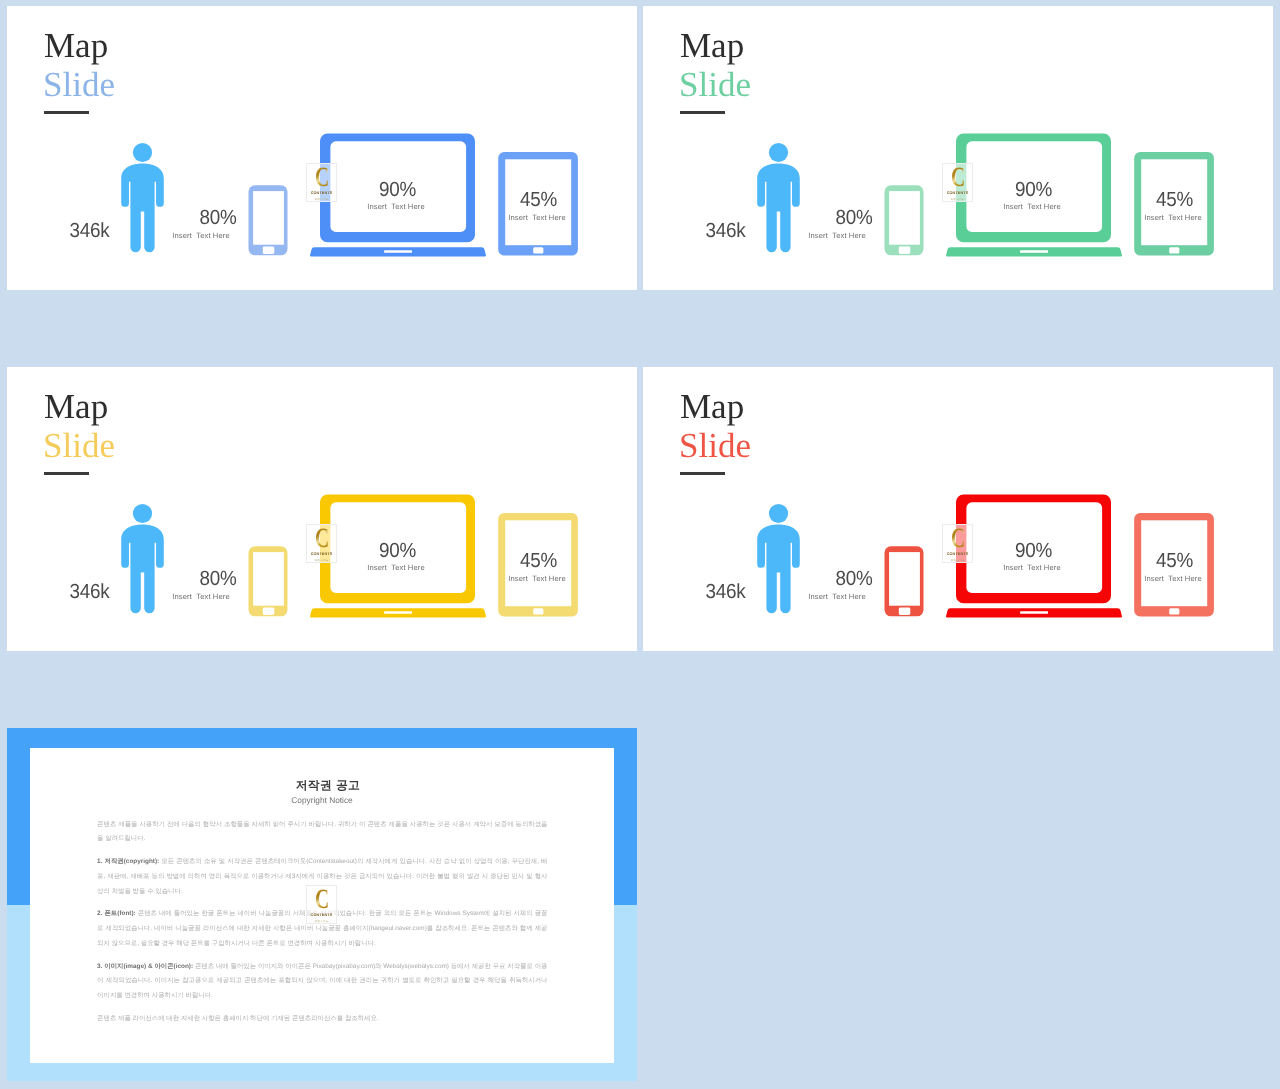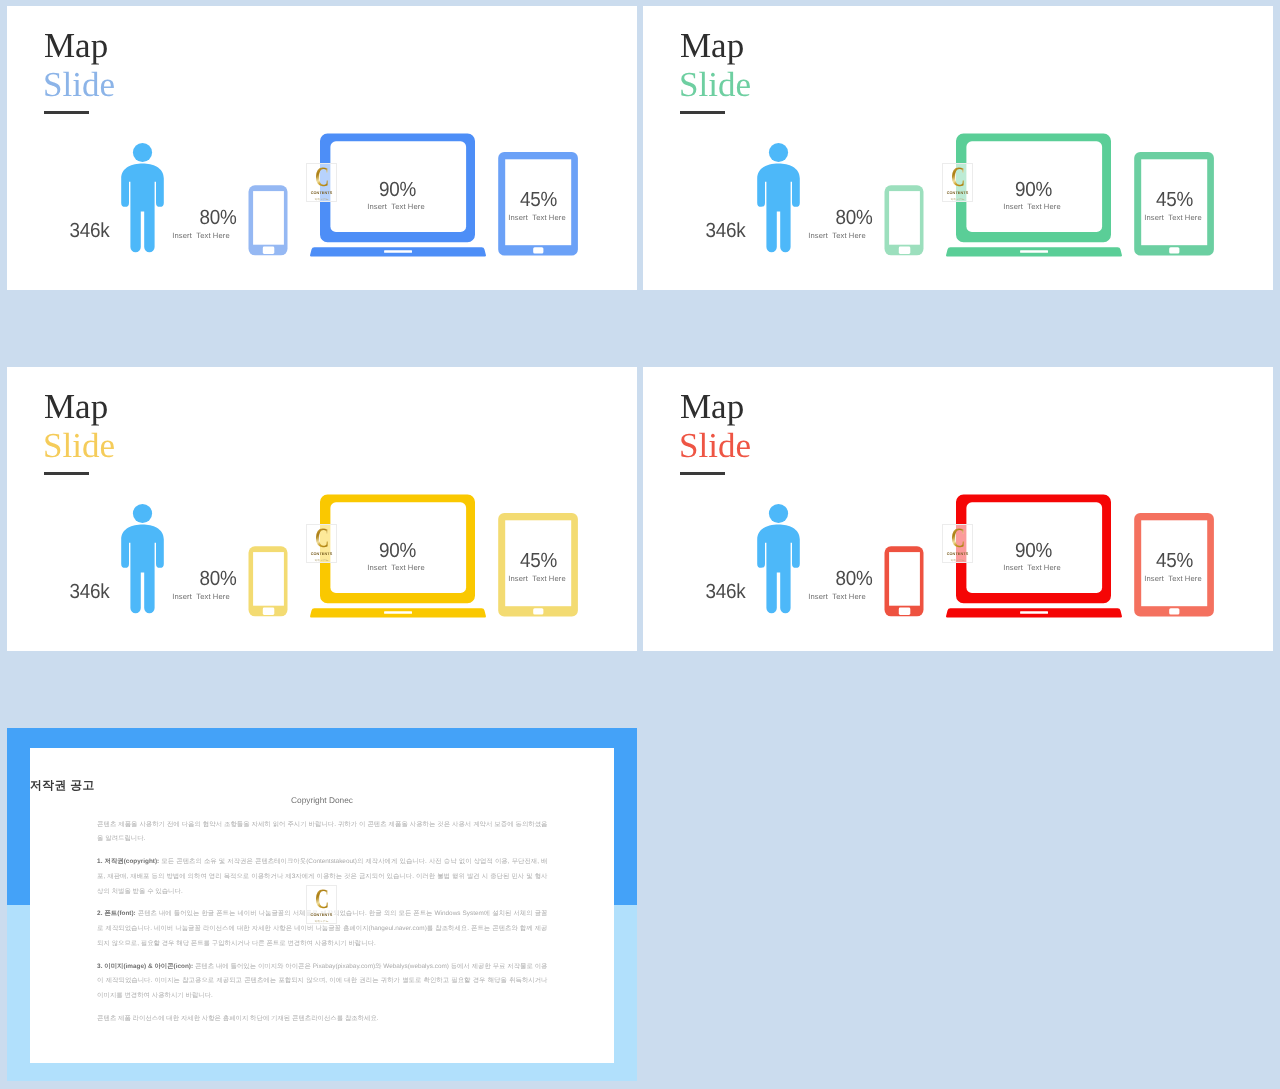--- a/index.html
+++ b/index.html
@@ -17,21 +17,21 @@
 .rule{position:absolute;left:36.6px;top:104.5px;width:45px;height:3px;background:#3a3a3a}
 .ftxt{position:absolute;left:96px;width:438px;top:287px;text-align:center;font-size:7.25px;line-height:11.9px;color:#e6e6e6;letter-spacing:.3px}
 .pnum{position:absolute;left:584.1px;top:309.2px;width:34.4px;height:34.4px;border-radius:50%;border:1px solid #f4f4f4;color:#cfcfcf;font-size:15px;display:flex;align-items:center;justify-content:center;font-family:"Liberation Sans",sans-serif;padding-top:4px}
 .devs{position:absolute;left:0;top:0;width:630px;height:355px}
 
 
 #s6{left:7px;top:728px;width:630px;height:355px;background:transparent;overflow:visible}
 .cp-band-top{position:absolute;left:0;top:0;width:630px;height:177px;background:#44a2f8}
 .cp-band-bot{position:absolute;left:0;top:177px;width:630px;height:176px;background:#b1e0fc}
 .cp-page{position:absolute;left:23px;top:19.5px;width:584px;height:315px;background:#fff}
-.cp-title{position:absolute;left:0;width:584px;top:31px;text-align:left;font-size:11.8px;font-weight:bold;color:#3c3c3c;line-height:13px;letter-spacing:0.4px}
+.cp-title{position:absolute;left:6px;width:584px;top:31px;text-align:center;font-size:11.8px;font-weight:bold;color:#3c3c3c;line-height:13px;letter-spacing:0.4px}
 .cp-sub{position:absolute;left:0;width:584px;top:47px;text-align:center;font-size:8.3px;color:#727272;line-height:10px}
 .cp-body{position:absolute;left:67.1px;width:450.4px;top:70px;font-size:6.4px;line-height:14.9px;color:#aaaaaa;text-align:justify}
 .cp-body p{margin:0 0 7.6px 0}
 .cp-body b{color:#707070;font-weight:bold}
 .cp-wm{position:absolute;left:298.6px;top:156.8px}
 .lbl{position:absolute;color:#555;text-align:center;white-space:nowrap}
 .big{font-size:20.5px;letter-spacing:-0.3px;color:#4a4a4a;transform:scaleX(0.92);transform-origin:center top}
 .sml{font-size:7.6px;letter-spacing:.12px;color:#6e6e6e;white-space:pre}
 .wm{position:absolute;width:31.7px;height:39.1px;border:1px solid #ececec;background:rgba(255,255,255,.60);display:flex;flex-direction:column;align-items:center;justify-content:flex-start;padding-top:3px;overflow:hidden}
 .wm .c{font-family:"Liberation Serif",serif;font-weight:bold;font-size:28px;line-height:21px;letter-spacing:-1px;transform:scaleX(0.70);background:linear-gradient(150deg,#d9b052 0%,#a97c10 30%,#f2e0a0 52%,#c79a20 68%,#9a6f08 100%);-webkit-background-clip:text;background-clip:text;-webkit-text-fill-color:transparent;color:#c9a227}
@@ -217,21 +217,21 @@
   </div>
   <div class="ftxt">Nulla consequat massa quis enim. Donec pede justo, fringilla  vel, aliquet nec, vulputate eget, arcu. In enim justo, rhoncus ut, imperdiet  a, venenatis vitae, justo. Nullam  dictum  felis  eu pede  mollis  pretium. Integer  tincidunt.  Cras dapibus.</div>
   <div class="pnum">5</div>
 </div>
 
 <div class="slide" id="s6">
   <div class="cp-band-top"></div>
   <div class="cp-band-bot"></div>
   <div class="cp-page">
     <div class="cp-title">저작권 공고</div>
-    <div class="cp-sub">Copyright Donec</div>
+    <div class="cp-sub">Copyright Notice</div>
     <div class="cp-body">
       <p>콘텐츠 제품을 사용하기 전에 다음의 협약서 조항들을 자세히 읽어 주시기 바랍니다. 귀하가 이 콘텐츠 제품을 사용하는 것은 사용서 계약서 보증에 동의하셨음을 알려드립니다.</p>
       <p><b>1. 저작권(copyright):</b> <span>모든 콘텐츠의 소유 및 저작권은 콘텐츠테이크아웃(Contentstakeout)의 제작사에게 있습니다. 사전 승낙 없이 상업적 이용, 무단전재, 배포, 재판매, 재배포 등의 방법에 의하여 영리 목적으로 이용하거나 제3자에게 이용하는 것은 금지되어 있습니다. 이러한 불법 행위 발견 시 중단된 민사 및 형사상의 처벌을 받을 수 있습니다.</span></p>
       <p><b>2. 폰트(font):</b> <span>콘텐츠 내에 들어있는 한글 폰트는 네이버 나눔글꼴의 서체들로 제작되었습니다. 한글 외의 모든 폰트는 Windows System에 설치된 서체의 글꼴로 제작되었습니다. 네이버 나눔글꼴 라이선스에 대한 자세한 사항은 네이버 나눔글꼴 홈페이지(hangeul.naver.com)를 참조하세요. 폰트는 콘텐츠와 함께 제공되지 않으므로, 필요할 경우 해당 폰트를 구입하시거나 다른 폰트로 변경하여 사용하시기 바랍니다.</span></p>
       <p><b>3. 이미지(image) &amp; 아이콘(icon):</b> <span>콘텐츠 내에 들어있는 이미지와 아이콘은 Pixabay(pixabay.com)와 Webalys(webalys.com) 등에서 제공한 무료 저작물로 이용이 제작되었습니다. 이미지는 참고용으로 제공되고 콘텐츠에는 포함되지 않으며, 이에 대한 권리는 귀하가 별도로 확인하고 필요할 경우 해당을 취득하시거나 이미지를 변경하여 사용하시기 바랍니다.</span></p>
       <p>콘텐츠 제품 라이선스에 대한 자세한 사항은 홈페이지 하단에 기재된 콘텐츠라이선스를 참조하세요.</p>
     </div>
   </div>
   <div class="wm cp-wm">
     <div class="c">C</div>

